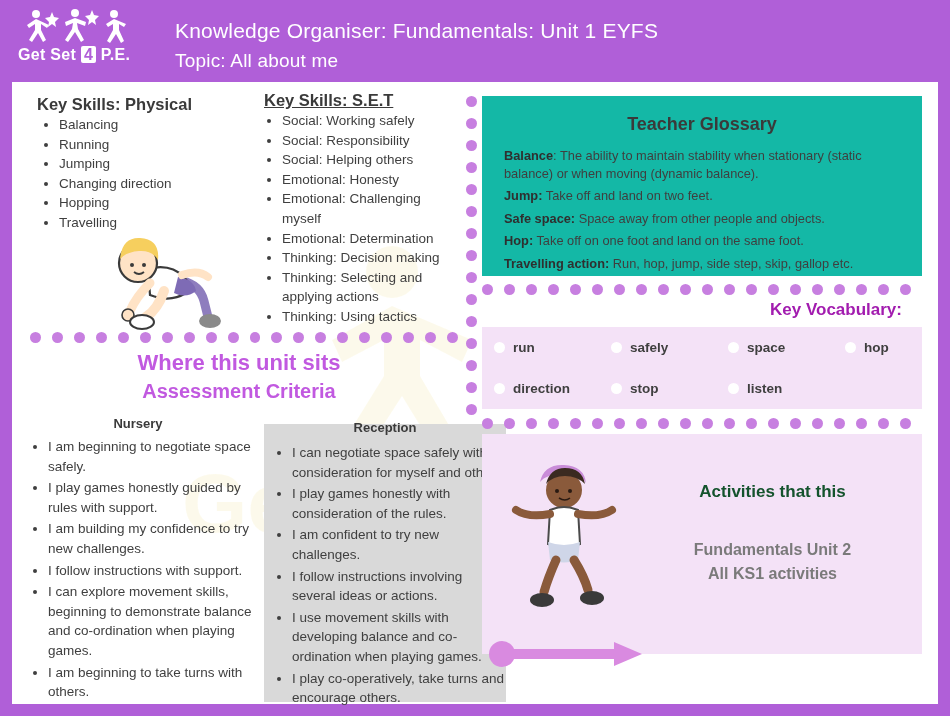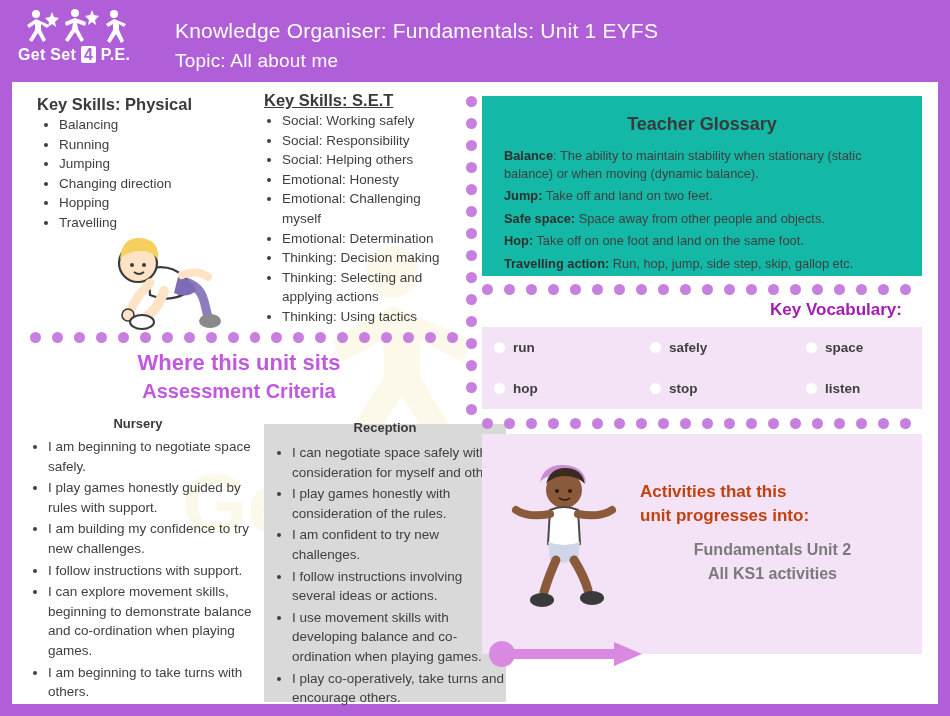--- a/index.html
+++ b/index.html
@@ -76,32 +76,32 @@
   .gl-body { position: absolute; left: 22px; top: 51px; width: 405px; }
   .gl-body p { margin: 0 0 5px 0; font-size: 12.8px; color: #3f3f3f; line-height: 17.5px; }
   .gl-body b { color: #2f2f2f; }
 
   
   .h-vocab { position: absolute; left: 450px; top: 218px; width: 440px; text-align: right;
     font-size: 17px; font-weight: bold; color: #a21caf; }
   .vocab-box { position: absolute; left: 470px; top: 245px; width: 440px; height: 82px;
     background: #f4e2f7; }
   .vocab-grid { position: absolute; left: 470px; top: 245px; width: 468px; height: 82px;
-    display: grid; grid-template-columns: repeat(3, 1fr); grid-template-rows: 1fr 1fr; }
+    display: grid; grid-template-columns: repeat(4, 1fr); grid-template-rows: 1fr 1fr; }
   .vocab-cell { display: flex; align-items: center; gap: 8px; padding-left: 12px;
     font-size: 13.5px; font-weight: bold; color: #3f3f3f; }
   .vocab-cell .bullet { width: 11px; height: 11px; border-radius: 50%; background: #ffffff;
     flex: 0 0 11px; }
 
   
   .act-box { position: absolute; left: 470px; top: 352px; width: 440px; height: 220px;
     background: #f4e2f7; }
   .kid2 { position: absolute; left: 490px; top: 372px; width: 130px; height: 175px; }
-  .act-t1 { position: absolute; left: 628px; top: 398px; width: 265px; 
-    font-size: 17px; font-weight: bold; color: #c2410c; line-height: 24px; }
+  .act-t1 { position: absolute; left: 628px; top: 398px; width: 265px; text-align: center;
+    font-size: 17px; font-weight: bold; color: #14532d; line-height: 24px; }
   .act-t2 { position: absolute; left: 628px; top: 456px; width: 265px; text-align: center;
     font-size: 16px; font-weight: bold; color: #7a7a7a; line-height: 24px; }
 
   
   .arrow { position: absolute; left: 470px; top: 558px; width: 170px; height: 28px; }
 
   
   .watermark { position: absolute; left: 130px; top: 150px; width: 560px; height: 330px;
     opacity: .16; pointer-events: none; }
 </style>
@@ -308,20 +308,24 @@
       <div class="vocab-cell">
           <span class="bullet"></span>
           <span>space</span>
         </div>
       <div class="vocab-cell">
           <span class="bullet"></span>
           <span>hop</span>
         </div>
       <div class="vocab-cell">
           <span class="bullet"></span>
+          <span>direction</span>
+        </div>
+      <div class="vocab-cell">
+          <span class="bullet"></span>
           <span>stop</span>
         </div>
       <div class="vocab-cell">
           <span class="bullet"></span>
           <span>listen</span>
         </div>
     </div>
 
     <div class="dots-h" style="left:470px; top:336px; width:440px;">
       <i></i>
@@ -365,21 +369,20 @@
       <path d="M76 60 q22 4 34 -4" stroke="#8a5a3b" stroke-width="8" fill="none" stroke-linecap="round"></path>
 
       <path d="M54 106 q-8 18 -12 32" stroke="#8a5a3b" stroke-width="9" fill="none" stroke-linecap="round"></path>
       <path d="M72 106 q10 16 14 30" stroke="#8a5a3b" stroke-width="9" fill="none" stroke-linecap="round"></path>
 
       <ellipse cx="40" cy="146" rx="12" ry="7" fill="#3a3a3a"></ellipse>
       <ellipse cx="90" cy="144" rx="12" ry="7" fill="#3a3a3a"></ellipse>
     </svg>
     <div class="act-t1">
       <span>Activities that this</span><br>
-      <span>unit progresses into:</span>
     </div>
     <div class="act-t2">
       <span>Fundamentals Unit 2</span><br>
       <span>All KS1 activities</span>
     </div>
 
     <svg class="arrow" viewBox="0 0 170 28">
       <circle cx="20" cy="14" r="13" fill="#d98ae0"></circle>
       <rect x="28" y="9" width="110" height="10" fill="#d98ae0"></rect>
       <path d="M132 2 l28 12 -28 12 z" fill="#d98ae0"></path>

